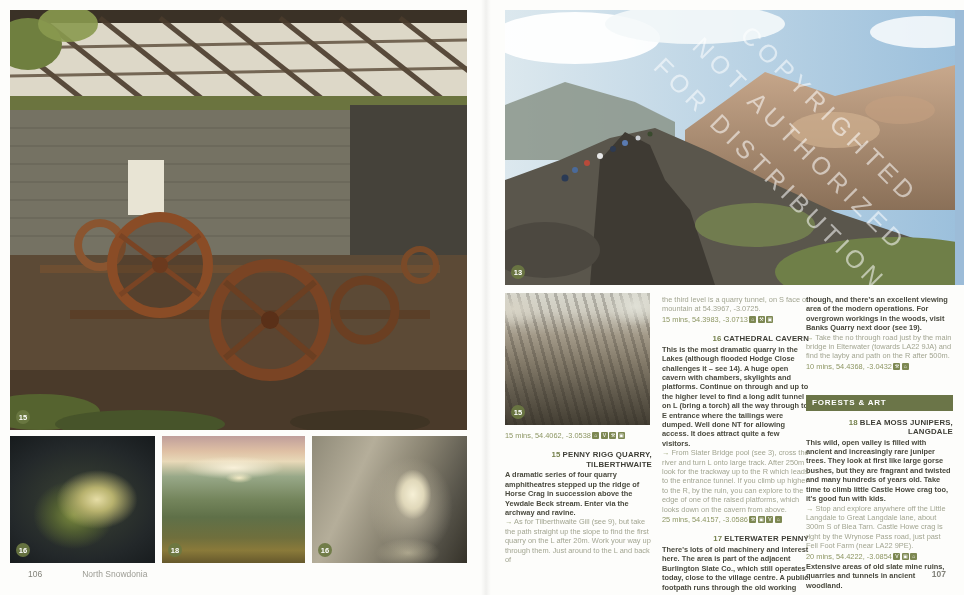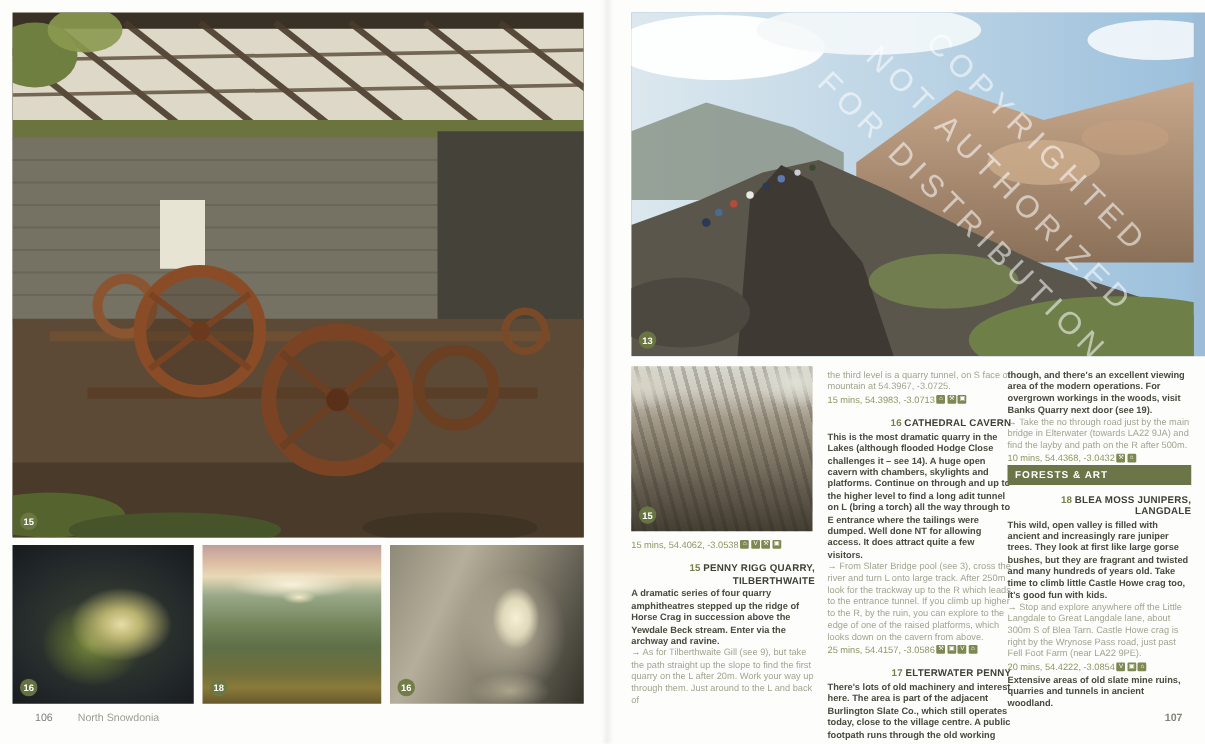--- a/index.html
+++ b/index.html
@@ -63,25 +63,25 @@
   .icons{display:inline-block;vertical-align:-1px;}
   .icons i{
     display:inline-block;width:7px;height:7px;margin-left:1.5px;border-radius:1px;
     background:#7d8852;color:#fff;font-style:normal;font-size:5px;line-height:7px;
     text-align:center;overflow:hidden;
   }
   .entry-head{margin:9px 0 1px;font-size:7.8px;line-height:9.5px;color:#3f3f37;font-weight:bold;letter-spacing:.2px;text-align:right;}
   .entry-head .num{color:#75804c;margin-right:2px;}
   .section-bar{
     background:#6b7548;color:#fff;font-weight:bold;font-size:8px;letter-spacing:.8px;
-    padding:3px 13px 3px 6px;margin:0 0 7px;
+    padding:3px 13px 3px 6px;margin:23px 0 7px;
   }
   
   .footer-left{position:absolute;left:28px;top:569px;font-size:8.5px;color:#9c9c94;}
-  .footer-left .pnum{font-weight:normal;color:#82827a;margin-right:20px;}
+  .footer-left .pnum{font-weight:normal;color:#82827a;margin-right:40px;}
   .footer-right{position:absolute;right:18px;top:569px;font-size:8.5px;font-weight:bold;color:#82827a;}
 </style>
 </head>
 <body>
 
 <div class="gutter"></div>
 
 <figure class="photo-main-left">
   <svg width="457" height="420" viewBox="0 0 457 420">
     <rect x="0" y="0" width="457" height="420" fill="#837e6f"></rect>

